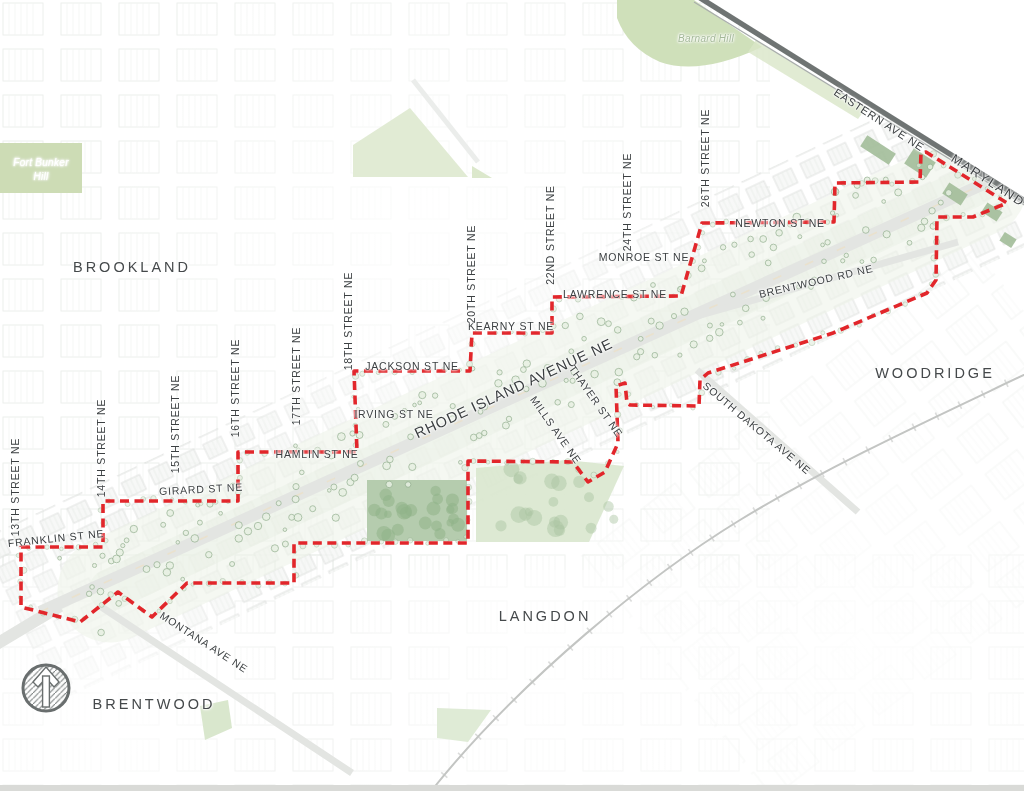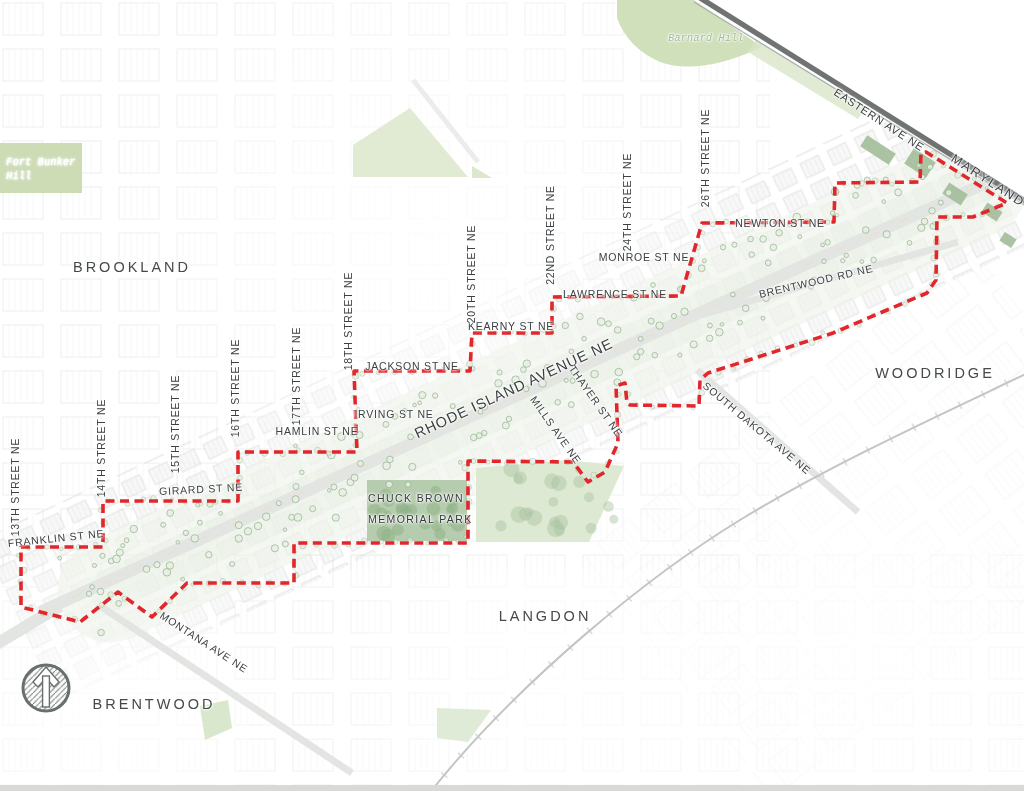--- a/index.html
+++ b/index.html
@@ -6,21 +6,21 @@
   #stage{position:relative;width:1024px;height:791px;overflow:hidden;background:#fff;
          font-family:"Liberation Sans",sans-serif;}
   #map-svg{position:absolute;left:0;top:0;}
   #labels{position:absolute;left:0;top:0;width:100%;height:100%;pointer-events:none;}
   .lbl{position:absolute;color:#3e4244;white-space:pre-line;line-height:1.35;
        text-shadow:0 0 2px #fff,0 0 2px #fff,0 0 3px #fff,0 0 4px #fff;
        font-family:"Liberation Sans",sans-serif;}
   .lbl.s{font-size:10.5px;letter-spacing:0.8px;color:#3c4042;}
   .lbl.n{font-size:14.5px;letter-spacing:3px;color:#45494b;}
   .lbl.a{font-size:14.5px;letter-spacing:1px;color:#393d3f;}
-  .lbl.p{font-style:italic;font-size:10px;letter-spacing:0.3px;text-align:left;line-height:1.4;font-family:Liberation Mono, monospace;}
+  .lbl.p{font-style:italic;font-size:10px;letter-spacing:0.3px;text-align:center;line-height:1.4;}
   .lbl.pk{font-size:10.5px;letter-spacing:1.4px;line-height:2.0;color:#33373a;}
 </style>
 </head>
 <body>
 
 <div id="stage">
   <svg id="map-svg" width="1024" height="791" viewBox="0 0 1024 791">
       <defs>
         <pattern id="po" width="58" height="46" patternUnits="userSpaceOnUse">
           <rect x="3" y="3" width="40" height="32" fill="none" stroke="#e6e9e6" stroke-width="1"></rect>
@@ -485,29 +485,27 @@
       <div class="lbl s" style="left: 757px; top: 428px; transform: translate(-50%, -50%) rotate(40deg);">SOUTH DAKOTA AVE NE</div>
       <div class="lbl s" style="left: 204px; top: 642px; transform: translate(-50%, -50%) rotate(33deg);">MONTANA AVE NE</div>
       <div class="lbl s" style="left: 556px; top: 430px; transform: translate(-50%, -50%) rotate(55deg);">MILLS AVE NE</div>
       <div class="lbl s" style="left: 596px; top: 401px; transform: translate(-50%, -50%) rotate(55deg);">THAYER ST NE</div>
       <div class="lbl s" style="left: 780px; top: 214px; transform: translate(-50%, -50%) rotate(0deg); margin-top: 9px;">NEWTON ST NE</div>
       <div class="lbl s" style="left: 644px; top: 257px; transform: translate(-50%, -50%) rotate(0deg);">MONROE ST NE</div>
       <div class="lbl s" style="left: 615px; top: 294px; transform: translate(-50%, -50%) rotate(0deg);">LAWRENCE ST NE</div>
       <div class="lbl s" style="left: 511px; top: 326px; transform: translate(-50%, -50%) rotate(0deg);">KEARNY ST NE</div>
       <div class="lbl s" style="left: 412px; top: 366px; transform: translate(-50%, -50%) rotate(0deg);">JACKSON ST NE</div>
       <div class="lbl s" style="left: 394px; top: 414px; transform: translate(-50%, -50%) rotate(0deg);">IRVING ST NE</div>
-      <div class="lbl s" style="left: 317px; top: 431px; transform: translate(-50%, -50%) rotate(0deg);">HAMLIN ST NE</div>
+      <div class="lbl s" style="left: 317px; top: 454px; transform: translate(-50%, -50%) rotate(0deg);">HAMLIN ST NE</div>
       <div class="lbl s" style="left: 201px; top: 489px; transform: translate(-50%, -50%) rotate(-3deg);">GIRARD ST NE</div>
       <div class="lbl s" style="left: 56px; top: 538px; transform: translate(-50%, -50%) rotate(-6deg);">FRANKLIN ST NE</div>
       <div class="lbl s" style="left: 15px; top: 487px; transform: translate(-50%, -50%) rotate(-90deg);">13TH STREET NE</div>
       <div class="lbl s" style="left: 101px; top: 448px; transform: translate(-50%, -50%) rotate(-90deg);">14TH STREET NE</div>
       <div class="lbl s" style="left: 175px; top: 424px; transform: translate(-50%, -50%) rotate(-90deg);">15TH STREET NE</div>
       <div class="lbl s" style="left: 235px; top: 388px; transform: translate(-50%, -50%) rotate(-90deg);">16TH STREET NE</div>
       <div class="lbl s" style="left: 296px; top: 376px; transform: translate(-50%, -50%) rotate(-90deg);">17TH STREET NE</div>
       <div class="lbl s" style="left: 348px; top: 321px; transform: translate(-50%, -50%) rotate(-90deg);">18TH STREET NE</div>
       <div class="lbl s" style="left: 471px; top: 274px; transform: translate(-50%, -50%) rotate(-90deg);">20TH STREET NE</div>
       <div class="lbl s" style="left: 550px; top: 235px; transform: translate(-50%, -50%) rotate(-90deg);">22ND STREET NE</div>
       <div class="lbl s" style="left: 627px; top: 202px; transform: translate(-50%, -50%) rotate(-90deg);">24TH STREET NE</div>
       <div class="lbl s" style="left: 705px; top: 158px; transform: translate(-50%, -50%) rotate(-90deg);">26TH STREET NE</div>
-      <div class="lbl pk" style="left: 368px; top: 509px; transform: translate(0px, -50%) rotate(0deg);">CHUCK BROWN
-MEMORIAL PARK</div>
     </div>
 </div>
 
 </body></html>

